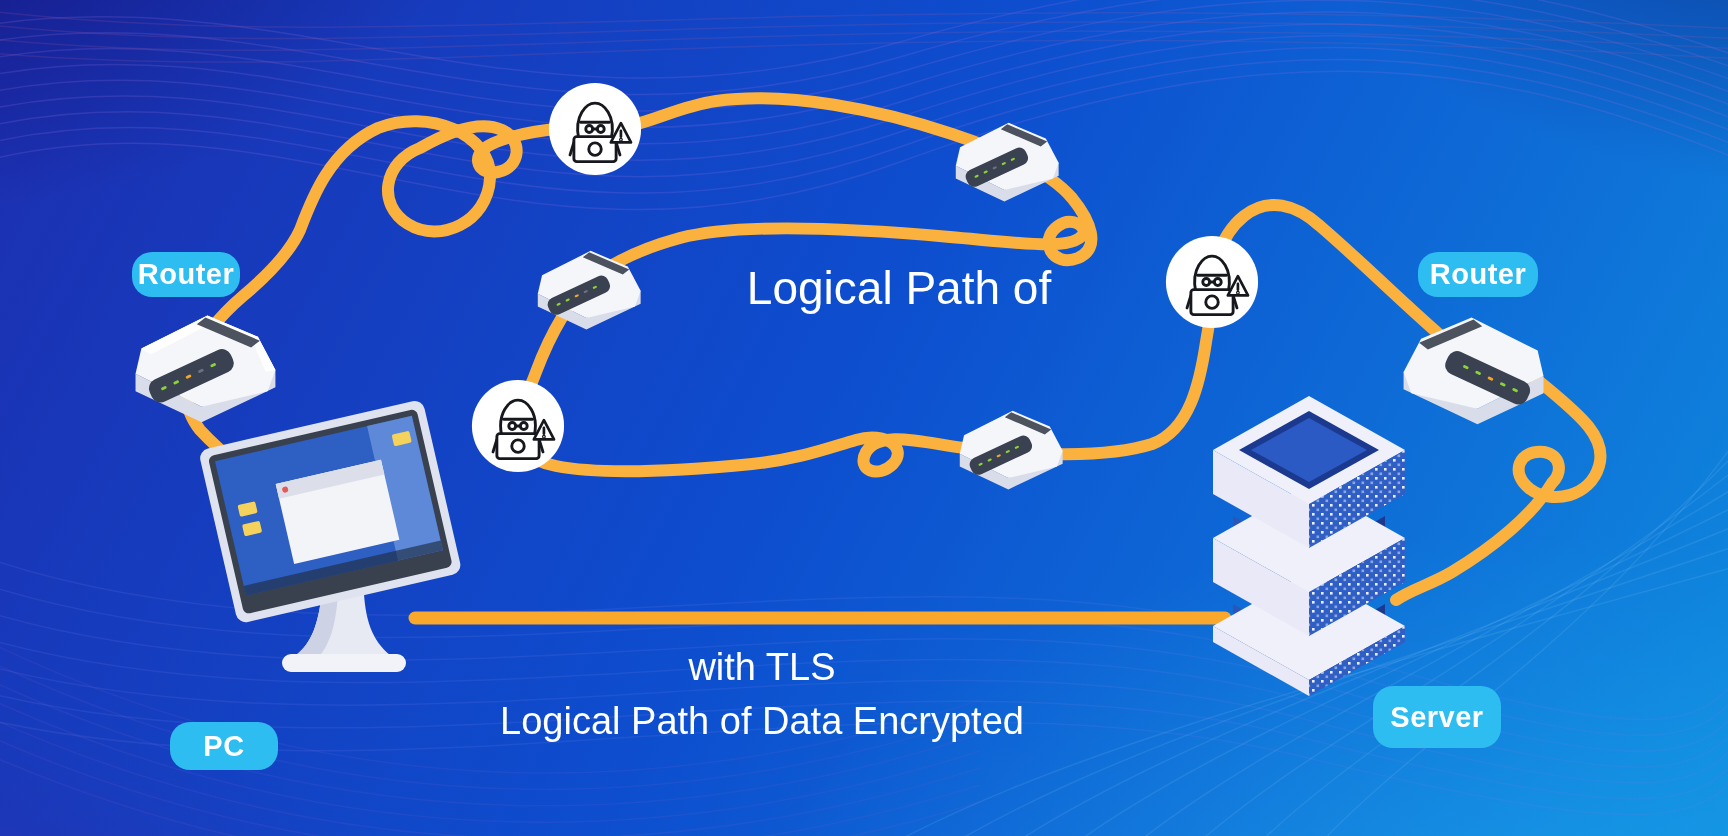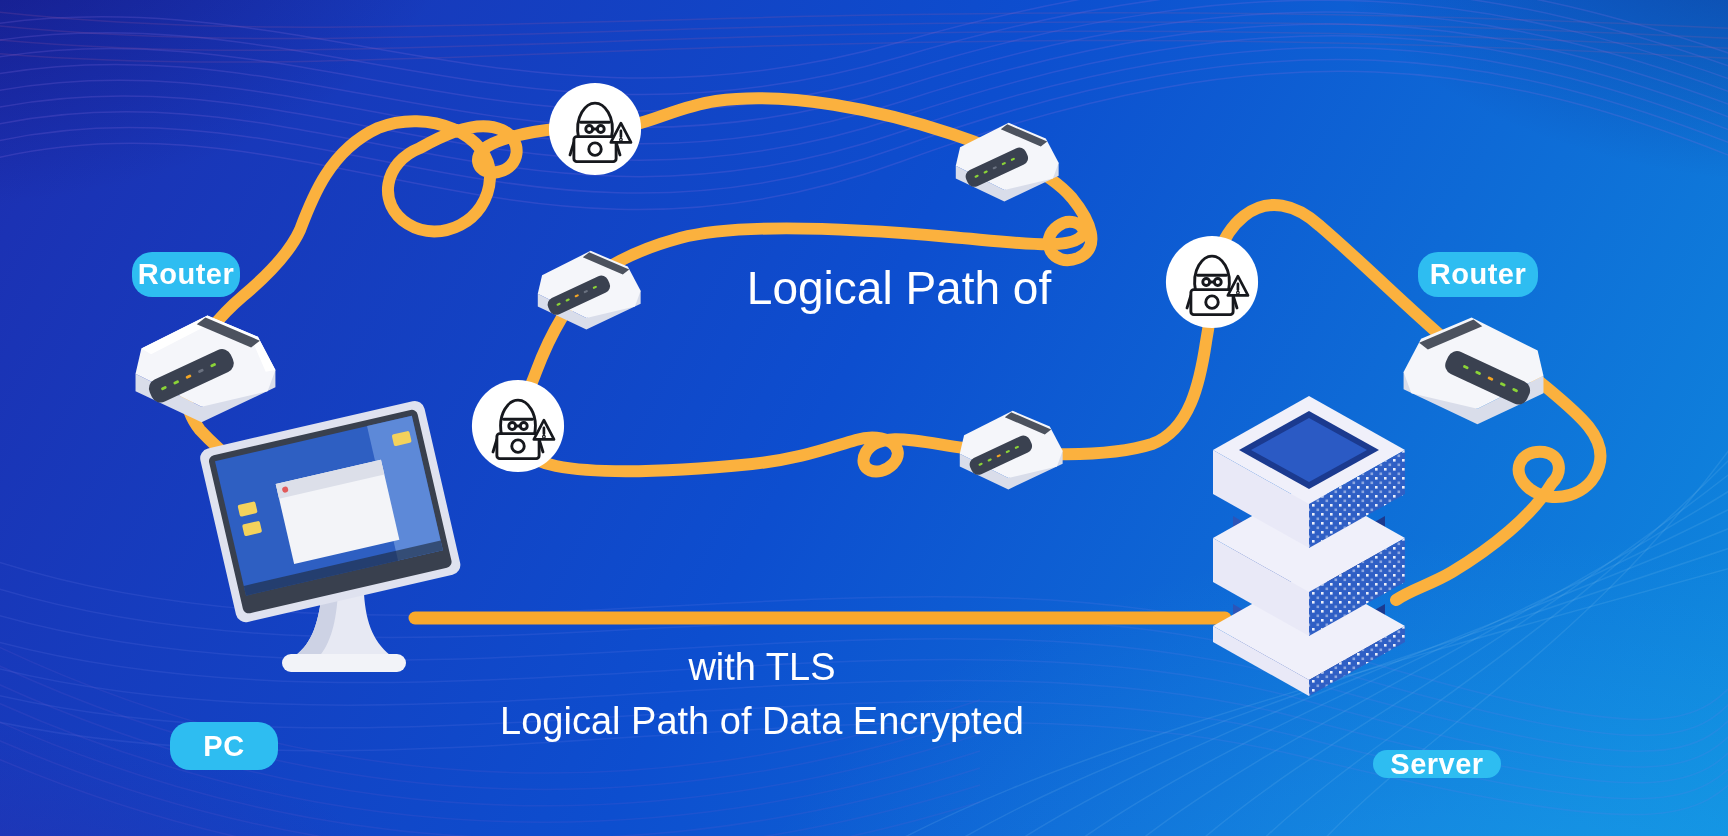--- a/index.html
+++ b/index.html
@@ -341,21 +341,21 @@
   </div>
 
   <div class="badge" style="left:1418px;top:252px;width:120px;height:45px">
     <span>Router</span>
   </div>
 
   <div class="badge" style="left:170px;top:722px;width:108px;height:48px">
     <span>PC</span>
   </div>
 
-  <div class="badge" style="left:1373px;top:750px;width:128px;height:28px">
+  <div class="badge" style="left:1373px;top:686px;width:128px;height:62px">
     <span>Server</span>
   </div>
 
   <div class="headline">
     <div>Logical Path of</div>
   </div>
 
   <div class="tls-label">
     <div>with TLS</div>
     <div>Logical Path of Data Encrypted</div>

